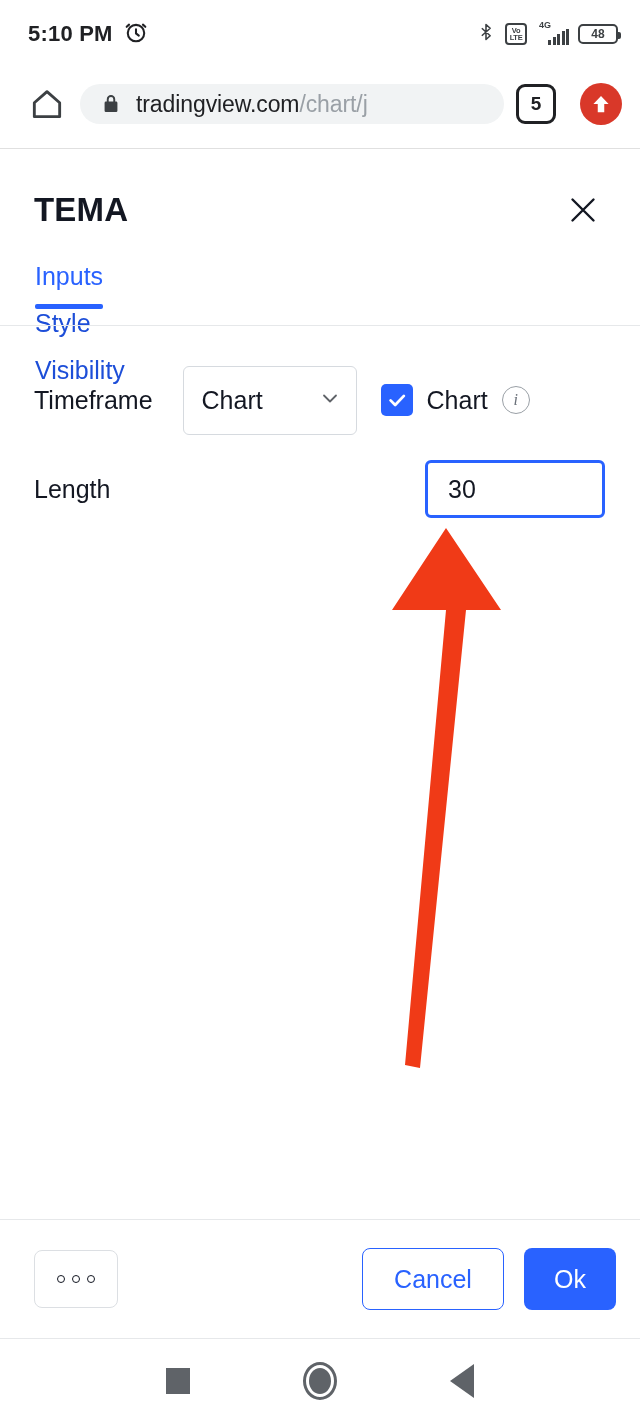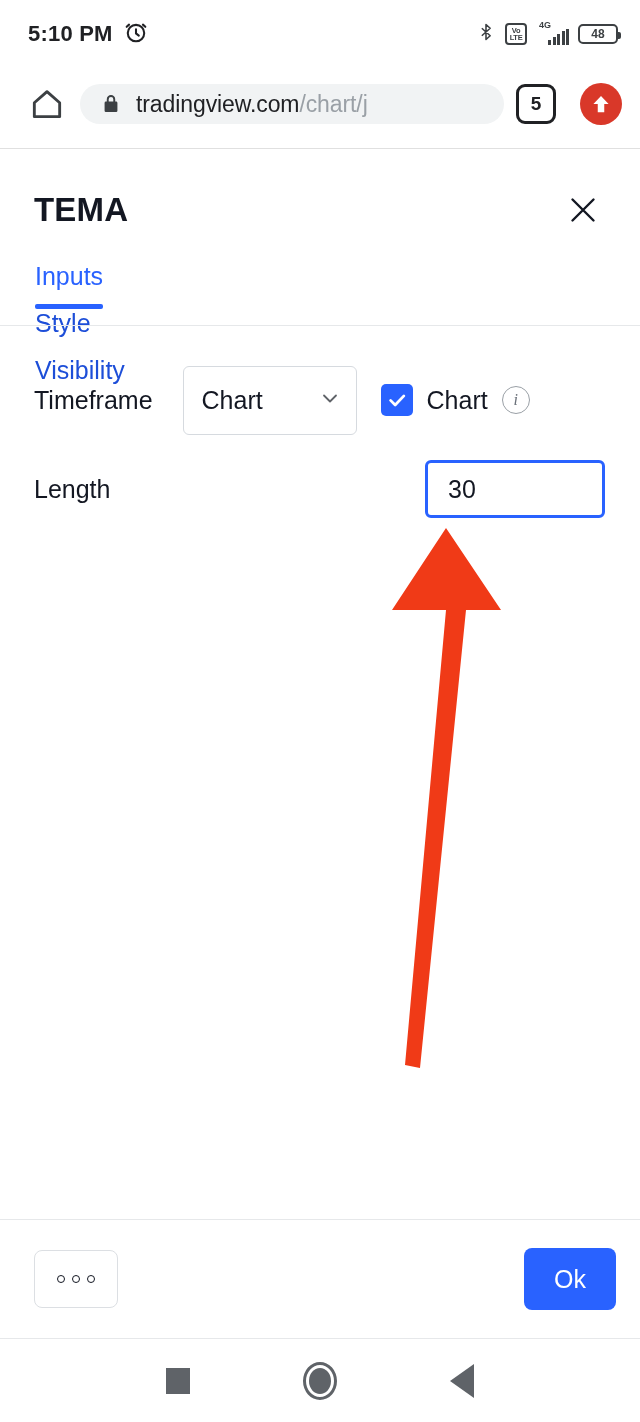--- a/index.html
+++ b/index.html
@@ -282,20 +282,21 @@
 </svg>
 
 <div class="footer-rule"></div>
 <div class="footer">
   <div class="more-btn">
     <i></i>
       <i></i>
       <i></i>
   </div>
   <div class="footer-spacer"></div>
+  <button class="btn-cancel">Cancel</button>
   <button class="btn-ok">Ok</button>
 </div>
 
 <div class="navrule"></div>
 <div class="navbar">
   <span class="nav-sq"></span>
   <span class="nav-home">
       <i></i>
     </span>
   <span class="nav-back"></span>

